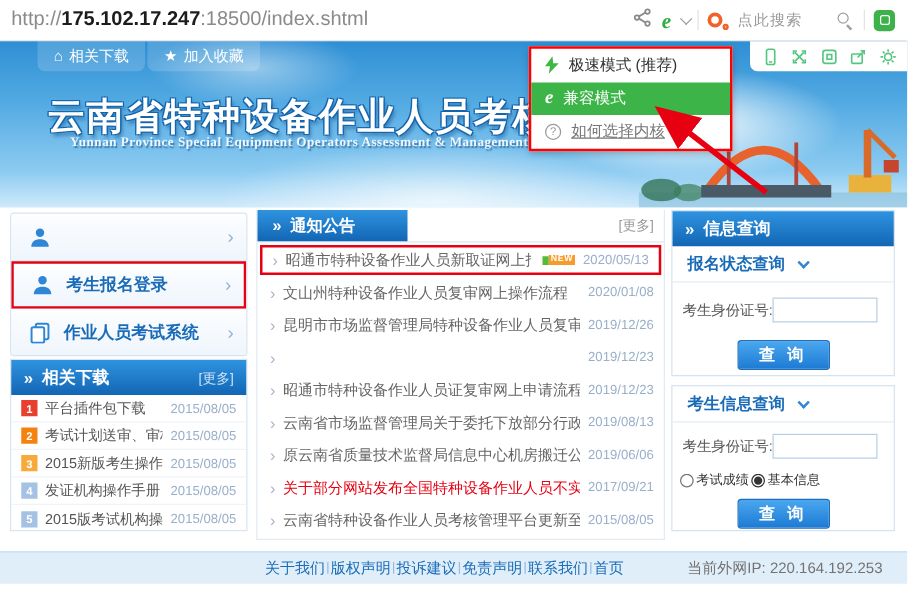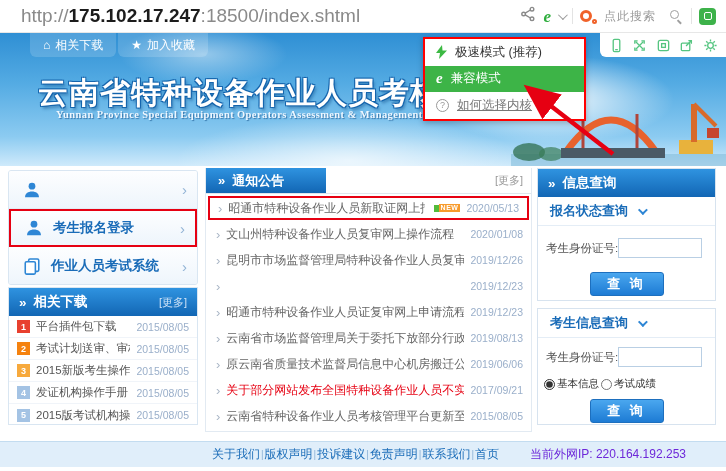--- a/index.html
+++ b/index.html
@@ -3,30 +3,30 @@
 <meta charset="utf-8">
 <style>
   * { margin:0; padding:0; box-sizing:border-box; }
   html,body { background:#fff; }
   body { font-family:"Liberation Sans","DejaVu Sans",sans-serif; }
   #app { position:relative; width:726px; height:471px; overflow:hidden; background:#fff; }
 
   
   .addr-bar { position:absolute; left:0; top:0; width:726px; height:33px; background:#fff;
               border-bottom:1px solid #e7e7e7; display:flex; align-items:center; }
-  .url { margin-left:21px; font-size:19px; color:#8a8a8a; flex:0 0 auto; }
+  .url { margin-left:9px; font-size:16px; color:#8a8a8a; flex:0 0 auto; }
   .url b { color:#1c1c1c; font-weight:bold; }
   .addr-right { margin-left:auto; display:flex; align-items:center; gap:7px; padding-right:10px; }
   .vsep { width:1px; height:16px; background:#e3e3e3; }
   .ie-e { color:#2fae3e; font-family:"Liberation Serif","DejaVu Serif",serif; font-style:italic; font-weight:bold; font-size:17px; line-height:1; }
   .chev-dn { width:7px; height:7px; border-right:1.5px solid #9a9a9a; border-bottom:1.5px solid #9a9a9a; transform:rotate(45deg) translateY(-2px); }
   .so-logo { position:relative; width:17px; height:17px; }
   .so-logo .ring { position:absolute; left:0; top:2px; width:12px; height:12px; border:3.5px solid #f0622a; border-radius:50%; }
   .so-logo .dot { position:absolute; right:0; bottom:1px; width:5px; height:5px; border:2px solid #f0622a; border-radius:50%; }
-  .search-txt { font-size:12px; color:#9a9a9a; letter-spacing:1px; margin-right:26px; }
+  .search-txt { font-size:12px; color:#9a9a9a; letter-spacing:1px; margin-right:40px; }
   .mag { position:relative; width:15px; height:15px; margin-left:-20px; }
   .mag .lens { position:absolute; left:1px; top:1px; width:9px; height:9px; border:1.5px solid #9f9f9f; border-radius:50%; }
   .mag .stick { position:absolute; right:2px; bottom:1px; width:5px; height:1.5px; background:#9f9f9f; transform:rotate(45deg); }
   .app-green { width:17px; height:17px; background:#3db24a; border-radius:4px; display:flex; align-items:center; justify-content:center; }
   .app-green i { display:block; width:8px; height:8px; border:1.5px solid #fff; border-radius:2px; }
 
   
   .banner { position:absolute; left:0; top:33px; width:726px; height:133px;
     background:
       radial-gradient(ellipse 170px 62px at 76% 50%, rgba(255,255,255,.95), rgba(255,255,255,0) 72%),
@@ -124,21 +124,21 @@
   .radio-row { display:flex; align-items:center; padding:6px 4px 0 6px; gap:2px; }
   .radio-row label { display:flex; align-items:center; font-size:10.5px; color:#333; gap:2px; cursor:pointer; }
   .radio-row input { width:11px; height:11px; margin:0; accent-color:#333; }
 
   
   .footer { position:absolute; left:0; top:441px; width:726px; height:26px; background:#e0eefa;
             border-top:1px solid #c3dcf0; display:flex; align-items:center; font-size:12px; }
   .f-links { margin-left:212px; display:flex; align-items:center; gap:1px; }
   .f-links a { color:#1a6cb8; text-decoration:none; cursor:pointer; }
   .f-links .d { color:#8fb4d8; font-size:10px; }
-  .f-ip { position:absolute; right:40px; color:#6d28d9; }
+  .f-ip { position:absolute; right:20px; color:#737373; }
 </style>
 </head>
 <body>
 
 <div id="app">
 
   <div class="addr-bar">
     <div class="url"><span>http://</span><b>175.102.17.247</b><span>:18500/index.shtml</span></div>
     <div class="addr-right">
       <span>
@@ -398,26 +398,26 @@
     <div class="sec-hd">
       <span class="t">考生信息查询</span>
       <span class="chev-blue"></span>
     </div>
     <div class="form-row" style="padding-top:9px;">
       <span class="lab">考生身份证号:</span>
       <input type="text" style="">
     </div>
     <div class="radio-row">
       <label>
+          <input type="radio" name="qt" style="">
+          <span>考试成绩</span>
+        </label>
+      <label>
           <input type="radio" name="qt" checked="" style="">
           <span>基本信息</span>
-        </label>
-      <label>
-          <input type="radio" name="qt" style="">
-          <span>考试成绩</span>
         </label>
     </div>
     <button class="btn-q" style="margin-top:8px;">查 询</button>
   </div>
 
   <div class="footer">
     <div class="f-links">
       <a>关于我们</a>
         <span class="d">|</span>
       <a>版权声明</a>

